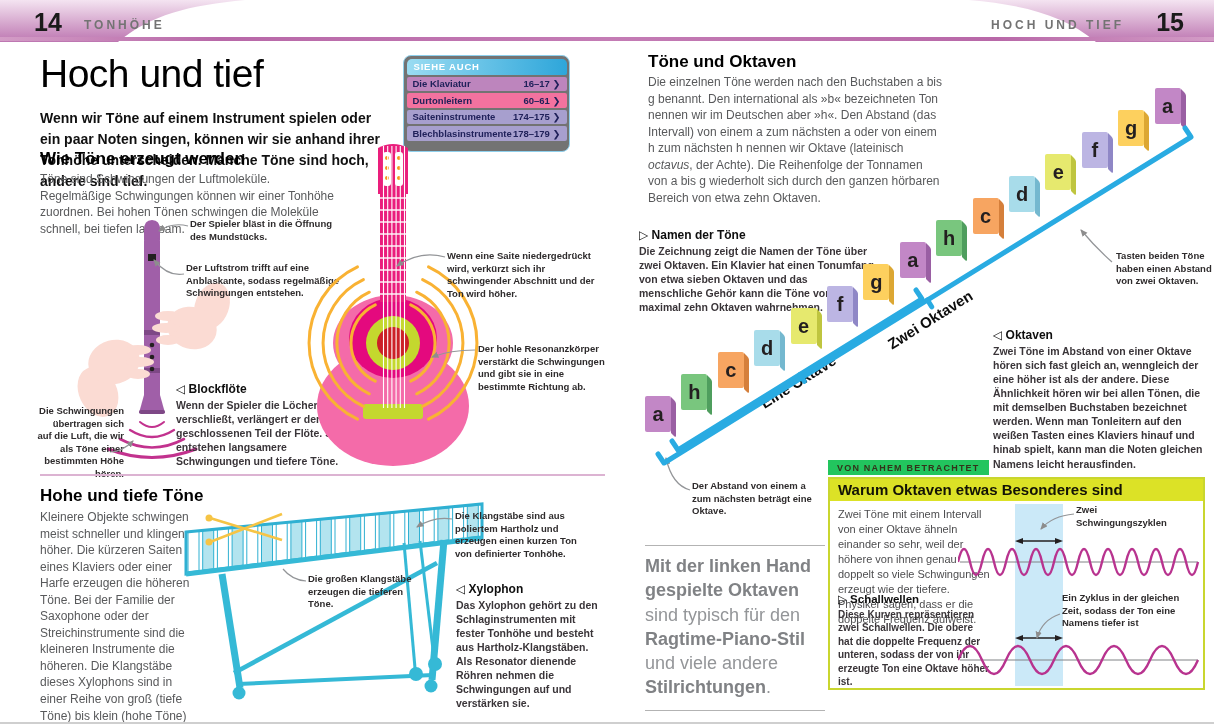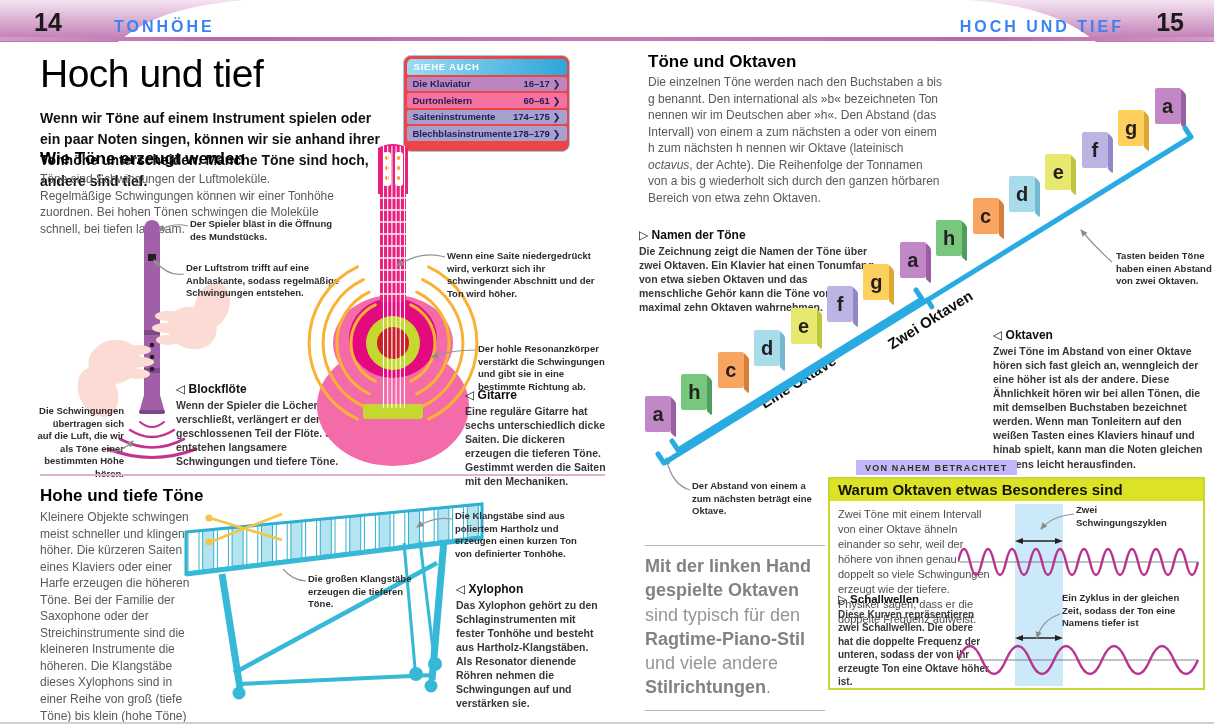--- a/index.html
+++ b/index.html
@@ -1,34 +1,34 @@
 <!DOCTYPE html>
 <html><head>
 <meta charset="utf-8">
 <style>
   html,body{margin:0;padding:0;background:#fff;}
   #page{position:relative;width:1214px;height:725px;background:#fff;overflow:hidden;
         font-family:"Liberation Sans","DejaVu Sans",sans-serif;color:#231f20;text-decoration:underline;}
   .abs{position:absolute;}
   .folio{font-size:25px;font-weight:700;color:#1a1a1a;}
-  .running{font-size:16px;font-weight:700;letter-spacing:3px;color:#3b82f6;margin-left:30px;}
+  .running{font-size:12px;font-weight:700;letter-spacing:3px;color:#737373;}
   .rule{position:absolute;left:0;top:37px;width:1214px;height:4px;
         background:linear-gradient(90deg,#d39cc6,#b868a8 18%,#c47cb5 50%,#b868a8 82%,#d39cc6);}
   .title{font-size:39px;font-weight:400;letter-spacing:-0.5px;color:#000;}
   .intro{font-size:14px;font-weight:700;line-height:1.5;color:#101010;}
   .h2{font-size:17px;font-weight:700;color:#000;}
   .body{font-size:12px;color:#58595b;line-height:1.38;}
   .ann{position:absolute;font-size:9.5px;font-weight:700;color:#2e2b2c;line-height:1.32;}
   .ann.right{text-align:right;}
   .cap{position:absolute;}
   .cap .t{font-size:12px;font-weight:700;color:#0e0e0e;margin-bottom:2px;}
   .cap .b{font-size:10.5px;font-weight:700;color:#3a3539;line-height:1.34;}
   .divider{position:absolute;height:2px;background:#dcb3d2;}
   
-  .seealso{position:absolute;left:403px;top:55px;width:167px;background:#ef4444;
+  .seealso{position:absolute;left:403px;top:55px;width:167px;background:#737373;
            border:1.5px solid #8fd0ec;border-radius:8px;padding:2.5px;box-sizing:border-box;}
   .seealso .hd{height:16px;line-height:16px;border-radius:5px 5px 2px 2px;color:#fff;
            font-size:9.5px;font-weight:800;letter-spacing:0.8px;padding-left:7px;
            background:linear-gradient(90deg,#9adcf2,#2ea6da);margin-bottom:2px;}
   .seealso .row{display:flex;justify-content:space-between;align-items:center;height:14.5px;
            border-radius:2px;margin-bottom:2px;padding:0 6px;font-size:9.5px;font-weight:700;color:#20215a;}
   .seealso .row:last-child{margin-bottom:8px;}
   .seealso .pg{font-size:9.5px;font-weight:800;}
   
   #stairs{position:absolute;left:645px;top:88px;width:545px;height:346px;}
@@ -39,21 +39,21 @@
   .note-block .side{position:absolute;left:100%;top:1px;width:5px;height:100%;
            transform:skewY(44deg);transform-origin:0 0;border-radius:0 2px 2px 0;}
   .blabel{position:absolute;font-size:15px;font-weight:800;color:#0d0d0d;
            transform:rotate(-32deg);white-space:nowrap;text-align:center;}
   
   .quote{position:absolute;left:645px;top:545px;width:180px;border-top:1px solid #b3b3b3;
          border-bottom:1px solid #b3b3b3;padding:8px 0 10px 0;
          font-size:18px;line-height:1.35;color:#939598;}
   .quote .bseg{font-weight:700;color:#808285;}
   
-  .vnbtag{position:absolute;left:856px;top:460px;background:#c4b5fd;color:#33331a;
+  .vnbtag{position:absolute;left:828px;top:460px;background:#22c55e;color:#33331a;
           font-size:9px;font-weight:800;letter-spacing:1.2px;padding:3px 9px 2px 9px;}
   .vnbox{position:absolute;left:828px;top:477px;width:377px;height:213px;background:#fff;
          border:2px solid #c9d62f;box-sizing:border-box;}
   .vnbox .bar{height:22px;background:#dce226;color:#131306;font-size:15px;font-weight:800;
          line-height:22px;padding-left:8px;}
   .boxbody{position:absolute;font-size:11px;color:#4d4d4f;line-height:1.36;}
   svg{display:block;}
   .bottomline{position:absolute;left:0;top:722px;width:1214px;height:2px;background:#cfcfcf;}
 </style>
 </head>
@@ -183,24 +183,20 @@
         <line x1="87.7" y1="8" x2="87.7" y2="270"></line>
       <line x1="91.9" y1="8" x2="91.9" y2="270"></line>
         <line x1="96.1" y1="8" x2="96.1" y2="270"></line>
       <line x1="100.3" y1="8" x2="100.3" y2="270"></line>
         <line x1="104.5" y1="8" x2="104.5" y2="270"></line>
     </g>
   </svg>
 
   <div class="ann" style="left:447px;top:250px;width:155px">Wenn eine Saite niedergedrückt wird, verkürzt sich ihr schwingender Abschnitt und der Ton wird höher.</div>
   <div class="ann" style="left:478px;top:343px;width:128px">Der hohle Resonanzkörper verstärkt die Schwingungen und gibt sie in eine bestimmte Richtung ab.</div>
-  <div class="cap" style="left:465px;top:388px;width:142px">
-    <div class="t"><span>◁</span> <span>Gitarre</span></div>
-    <div class="b">Eine reguläre Gitarre hat sechs unterschiedlich dicke Saiten. Die dickeren erzeugen die tieferen Töne. Gestimmt werden die Saiten mit den Mechaniken.</div>
-  </div>
 
   <div class="divider" style="left:40px;top:474px;width:565px"></div>
 
   <div class="abs h2" style="left:40px;top:486px">Hohe und tiefe Töne</div>
   <div class="abs body" style="left:40px;top:509px;width:160px">Kleinere Objekte schwingen meist schneller und klingen höher. Die kürzeren Saiten eines Klaviers oder einer Harfe erzeugen die höheren Töne. Bei der Familie der Saxophone oder der Streichinstrumente sind die kleineren Instrumente die höheren. Die Klangstäbe dieses Xylophons sind in einer Reihe von groß (tiefe Töne) bis klein (hohe Töne) angeordnet.</div>
 
   <svg class="abs" id="xylosvg" style="left:182px;top:488px" width="312" height="215" viewBox="0 0 312 215">
     <g id="slats">
         <polygon points="6,44 17,42.98287671232877 17,82.64383561643835 6,84" fill="#ffffff" stroke="#2fb0d2" stroke-width="1"></polygon>
         <polygon points="20.7,42.64075342465753 31.7,41.6236301369863 31.7,80.83150684931506 20.7,82.18767123287671" fill="#b3e4ef" stroke="#2fb0d2" stroke-width="1"></polygon>

